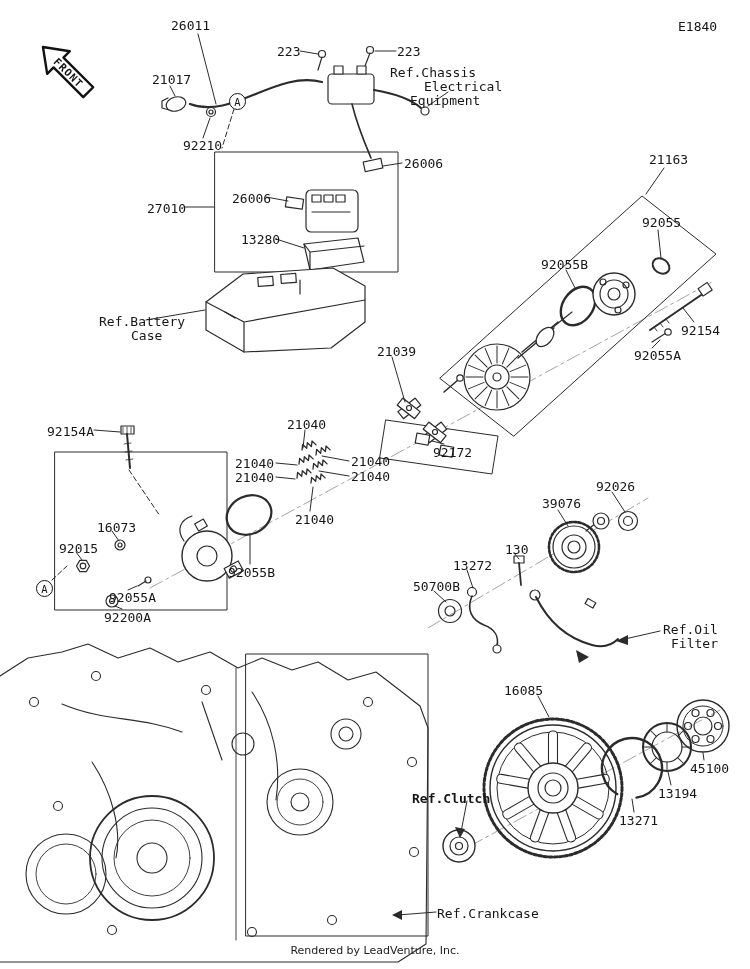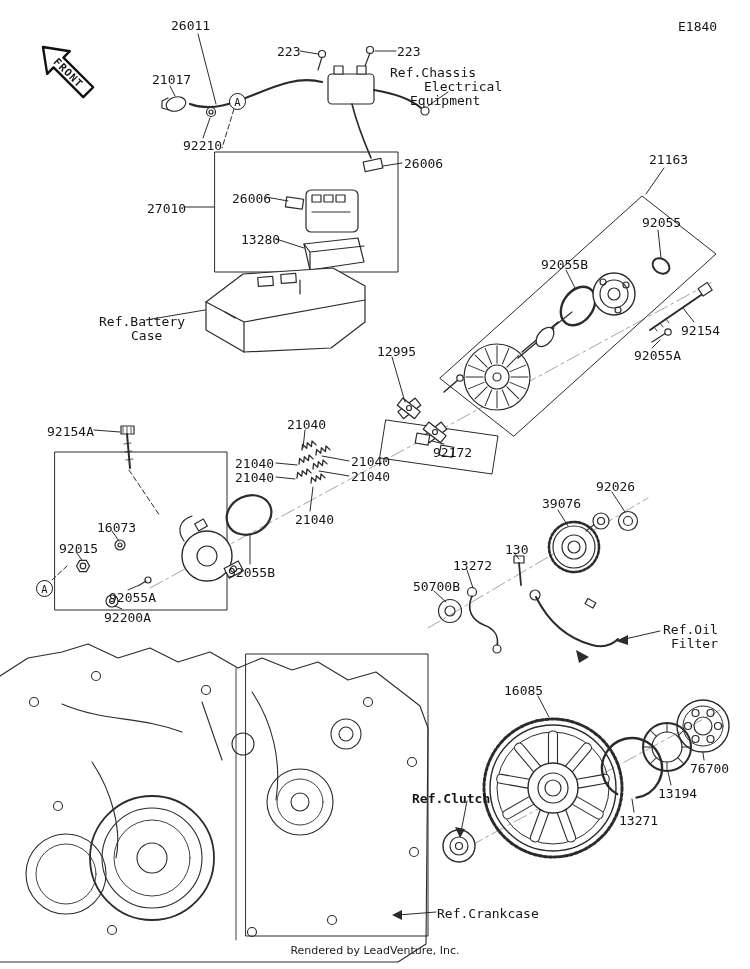--- a/index.html
+++ b/index.html
@@ -375,21 +375,21 @@
 <div class="lbl inter" style="left:147px;top:202px;">27010</div>
 <div class="lbl inter" style="left:232px;top:192px;">26006</div>
 <div class="lbl inter" style="left:241px;top:233px;">13280</div>
 <div class="lbl inter" style="left:649px;top:153px;">21163</div>
 <div class="lbl inter" style="left:642px;top:216px;">92055</div>
 <div class="lbl inter" style="left:541px;top:258px;">92055B</div>
 <div class="lbl inter" style="left:99px;top:315px;">Ref.Battery</div>
 <div class="lbl inter" style="left:131px;top:329px;">Case</div>
 <div class="lbl inter" style="left:681px;top:324px;">92154</div>
 <div class="lbl inter" style="left:634px;top:349px;">92055A</div>
-<div class="lbl inter" style="left:377px;top:345px;">12995</div>
+<div class="lbl inter" style="left:377px;top:345px;">21039</div>
 <div class="lbl inter" style="left:47px;top:425px;">92154A</div>
 <div class="lbl inter" style="left:287px;top:418px;">21040</div>
 <div class="lbl inter" style="left:351px;top:455px;">21040</div>
 <div class="lbl inter" style="left:235px;top:457px;">21040</div>
 <div class="lbl inter" style="left:351px;top:470px;">21040</div>
 <div class="lbl inter" style="left:235px;top:471px;">21040</div>
 <div class="lbl inter" style="left:433px;top:446px;">92172</div>
 <div class="lbl inter" style="left:295px;top:513px;">21040</div>
 <div class="lbl inter" style="left:596px;top:480px;">92026</div>
 <div class="lbl inter" style="left:542px;top:497px;">39076</div>
@@ -397,21 +397,21 @@
 <div class="lbl inter" style="left:59px;top:542px;">92015</div>
 <div class="lbl inter" style="left:505px;top:543px;">130</div>
 <div class="lbl inter" style="left:453px;top:559px;">13272</div>
 <div class="lbl inter" style="left:413px;top:580px;">50700B</div>
 <div class="lbl inter" style="left:228px;top:566px;">92055B</div>
 <div class="lbl inter" style="left:109px;top:591px;">92055A</div>
 <div class="lbl inter" style="left:104px;top:611px;">92200A</div>
 <div class="lbl inter" style="left:663px;top:623px;">Ref.Oil</div>
 <div class="lbl inter" style="left:671px;top:637px;">Filter</div>
 <div class="lbl inter" style="left:504px;top:684px;">16085</div>
-<div class="lbl inter" style="left:690px;top:762px;">76700</div>
+<div class="lbl inter" style="left:690px;top:762px;">45100</div>
 <div class="lbl inter" style="left:658px;top:787px;">13194</div>
 <div class="lbl inter" style="left:619px;top:814px;">13271</div>
 <div class="lbl inter" style="left:412px;top:792px;font-weight:bold;">Ref.Clutch</div>
 <div class="lbl inter" style="left:437px;top:907px;">Ref.Crankcase</div>
 
 <div class="amark" style="left:229px;top:93px;">A</div>
 <div class="amark" style="left:36px;top:580px;">A</div>
 
 <div class="footer">Rendered by LeadVenture, Inc.</div>
 

